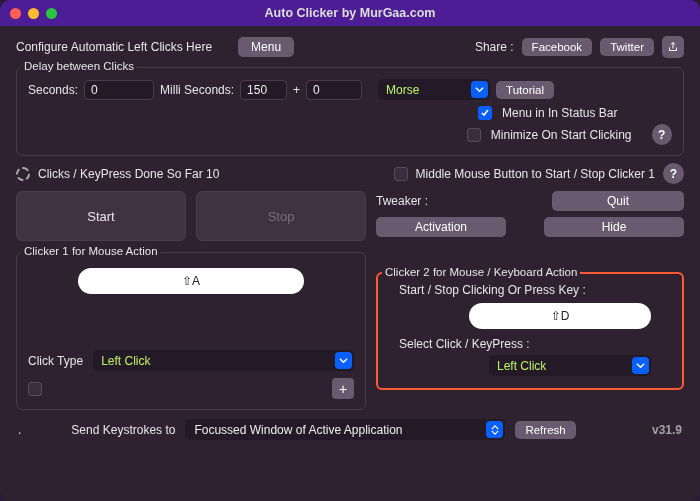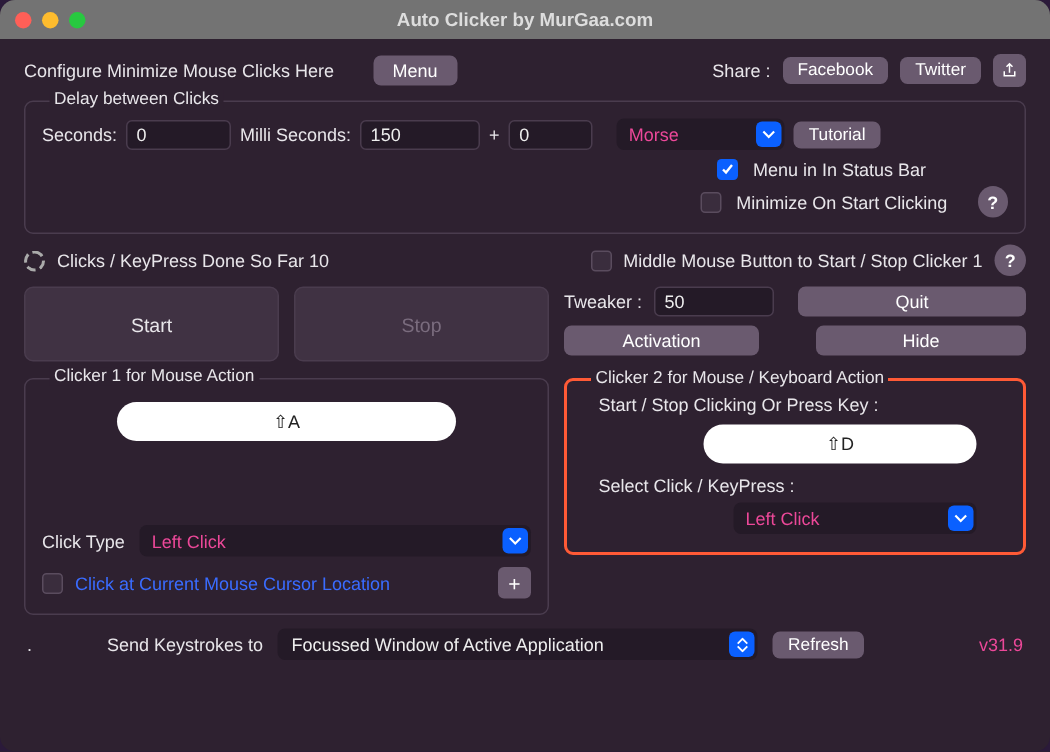--- a/index.html
+++ b/index.html
@@ -1,89 +1,89 @@
 <!DOCTYPE html>
 <html><head>
 <meta charset="utf-8">
 <style>
   * { box-sizing: border-box; margin: 0; padding: 0; font-family: -apple-system, "Helvetica Neue", Arial, sans-serif; }
   body { background: #2b1a3a; width: 700px; height: 501px; overflow: hidden; color: #e8e6ea; font-size: 12px; }
   .window { width: 700px; height: 501px; background: #2e2130; border-radius: 10px; overflow: hidden; display:flex; flex-direction:column;}
-  .titlebar { height: 26px; background: #737373; display:flex; align-items:center; padding:0 10px; position:relative;}
+  .titlebar { height: 26px; background: #4c1d95; display:flex; align-items:center; padding:0 10px; position:relative;}
   .traffic { display:flex; gap:7px; }
   .dot { width:11px;height:11px;border-radius:50%; }
   .dot.r{background:#ff5f57;} .dot.y{background:#febc2e;} .dot.g{background:#28c840;}
   .title { position:absolute; left:0; right:0; text-align:center; color:#ddd; font-size:12.5px; font-weight:600; pointer-events:none;}
   .content { flex:1; padding:8px 16px 6px 16px; display:flex; flex-direction:column; gap:5px;}
   .row { display:flex; align-items:center; gap:8px; }
   .btn { background:#6a5a6f; color:#fff; border:none; border-radius:5px; padding:3px 13px; font-size:12px; cursor:pointer; }
   .btn.small { padding:3px 10px; font-size:11.5px;}
   .share-icon { width:22px;height:22px; background:#6a5a6f;border-radius:5px; display:flex;align-items:center;justify-content:center; color:#fff; font-size:12px;}
   .fieldbox { border:1px solid #4a3c4e; border-radius:6px; padding:9px 11px 10px 11px; position:relative; margin-top:4px;}
   .input { background:#241a27; border:1px solid #4a3c4e; border-radius:4px; color:#eee; padding:3px 6px; font-size:12px; height:20px;}
-  .select { background:#241a27; border:none; border-radius:5px; color:#ec4899; padding:3px 24px 3px 8px; font-size:12px; height:21px; position:relative; display:flex;align-items:center; min-width:60px;}
+  .select { background:#241a27; border:none; border-radius:5px; color:#bef264; padding:3px 24px 3px 8px; font-size:12px; height:21px; position:relative; display:flex;align-items:center; min-width:60px;}
   .select .chev { position:absolute; right:2px; top:2px; width:17px;height:17px; background:#0a60ff; border-radius:4px; display:flex;align-items:center;justify-content:center; color:#fff;}
   .chev svg{width:9px;height:9px;}
   .chk { width:14px;height:14px; border-radius:3px; display:inline-flex;align-items:center;justify-content:center; flex-shrink:0;}
   .chk.on{background:#0a60ff;color:#fff;} .chk.off{background:#3a2d3d;border:1px solid #5a4c5e;}
   .help { width:21px;height:21px;border-radius:50%;background:#6a5a6f;color:#fff;display:flex;align-items:center;justify-content:center;font-size:12px;font-weight:bold;}
   .bigbtn { flex:1; height:50px; background:#403243;border:1px solid #4a3c4e;border-radius:6px;display:flex;align-items:center;justify-content:center;font-size:13px;}
   .bigbtn.dis{color:#7a6c7e;}
   .pill { background:#fff;color:#222;border-radius:14px;height:26px;display:flex;align-items:center;justify-content:center;font-size:12px;font-weight:500;}
   .hl { border:2.5px solid #ff5a36; border-radius:6px; }
-  .legend { position:absolute; top:-8px; left:16px; background:#2e2130; padding:0 3px; font-size:11.5px;}
+  .legend { position:absolute; top:-8px; left:4px; background:#2e2130; padding:0 3px; font-size:11.5px;}
   .spin { display:inline-block; width:14px;height:14px;border:2px dashed #aaa;border-radius:50%;}
   .grow{flex:1;}
   .lbl{white-space:nowrap;}
   .plusbtn{width:22px;height:21px;background:#6a5a6f;border-radius:4px;display:flex;align-items:center;justify-content:center;color:#fff;font-size:14px;}
   .selwide { background:#241a27;border:none;border-radius:5px;color:#eee;padding:3px 22px 3px 9px;height:21px;position:relative;display:flex;align-items:center; }
   .selwide .chevs{position:absolute;right:2px;top:2px;width:17px;height:17px;background:#0a60ff;border-radius:4px;display:flex;flex-direction:column;align-items:center;justify-content:center;color:#fff;}
   .chevs svg{width:8px;height:5px;display:block;}
   .footer { display:flex;align-items:center;gap:10px;padding:4px 2px 0 2px; }
   .link { color:#3a6cff; }
-  .mute { color:#ec4899; }
+  .mute { color:#a3a3a3;font-weight:bold; }
 </style>
 </head>
 <body>
 
 <div class="window">
   <div class="titlebar">
     <div class="traffic">
       <div class="dot r"></div>
       <div class="dot y"></div>
       <div class="dot g"></div>
     </div>
     <div class="title">Auto Clicker by MurGaa.com</div>
   </div>
 
   <div class="content">
 
     <div class="row" style="margin-top:2px;">
-      <span class="lbl">Configure Minimize Mouse Clicks Here</span>
+      <span class="lbl">Configure Automatic Left Clicks Here</span>
       <div style="width:10px;"></div>
       <button class="btn">Menu</button>
       <div class="grow"></div>
       <span class="lbl">Share :</span>
       <button class="btn small">Facebook</button>
       <button class="btn small">Twitter</button>
       <div class="share-icon">
         <svg width="12" height="12" viewBox="0 0 24 24" fill="none" stroke="#fff" stroke-width="2">
             <path d="M12 3v12M8 7l4-4 4 4M5 13v6h14v-6"></path>
           </svg>
       </div>
     </div>
 
 
     <div class="fieldbox" style="padding-top:11px;">
       <div class="legend">Delay between Clicks</div>
       <div class="row" style="gap:6px;">
         <span class="lbl">Seconds:</span>
         <input class="input" style="width: 70px;" value="0">
         <span class="lbl">Milli Seconds:</span>
-        <input class="input" style="width: 80px;" value="150">
+        <input class="input" style="width: 47px;" value="150">
         <span class="lbl">+</span>
         <input class="input" style="width: 56px;" value="0">
         <div style="width:4px;"></div>
         <div class="select" style="width:112px;">
           <span>Morse</span>
           <span class="chev">
               <svg viewBox="0 0 10 10">
                 <path d="M1 3l4 4 4-4" stroke="#fff" stroke-width="1.6" fill="none"></path>
               </svg>
             </span>
@@ -123,54 +123,52 @@
         <div class="bigbtn">
             <span>Start</span>
           </div>
         <div class="bigbtn dis">
             <span>Stop</span>
           </div>
       </div>
       <div style="flex:1;display:flex;flex-direction:column;gap:6px;">
         <div class="row" style="gap:8px;">
           <span class="lbl">Tweaker :</span>
-          <input class="input" style="width: 80px;" value="50">
           <div class="grow"></div>
-          <button class="btn" style="width:152px;">Quit</button>
+          <button class="btn" style="width:132px;">Quit</button>
         </div>
         <div class="row" style="gap:8px;align-items:flex-end;">
           <button class="btn" style="width:130px;">Activation</button>
           <div class="grow"></div>
           <button class="btn" style="width:140px;">Hide</button>
         </div>
       </div>
     </div>
 
-    <div class="row" style="gap:10px;align-items:flex-start;margin-top:2px;">
+    <div class="row" style="gap:10px;align-items:center;margin-top:2px;">
       <div class="fieldbox" style="flex:0 0 350px;">
         <div class="legend">Clicker 1 for Mouse Action</div>
         <div style="padding:6px 50px 8px 50px;">
           <div class="pill">
               <span>⇧A</span>
             </div>
         </div>
         <div class="row" style="gap:10px;margin-top:48px;">
           <span class="lbl">Click Type</span>
           <div class="select" style="flex:1;">
             <span>Left Click</span>
             <span class="chev">
                 <svg viewBox="0 0 10 10">
                   <path d="M1 3l4 4 4-4" stroke="#fff" stroke-width="1.6" fill="none"></path>
                 </svg>
               </span>
           </div>
         </div>
         <div class="row" style="gap:8px;margin-top:7px;">
           <span class="chk off"></span>
-          <span class="lbl link">Click at Current Mouse Cursor Location</span>
           <div class="grow"></div>
           <div class="plusbtn">+</div>
         </div>
       </div>
 
       <div class="fieldbox hl" style="flex:1;">
         <div class="legend">Clicker 2 for Mouse / Keyboard Action</div>
         <div class="lbl" style="padding-left:10px;">Start / Stop Clicking Or Press Key :</div>
         <div style="padding:6px 20px 8px 80px;">
           <div class="pill">

